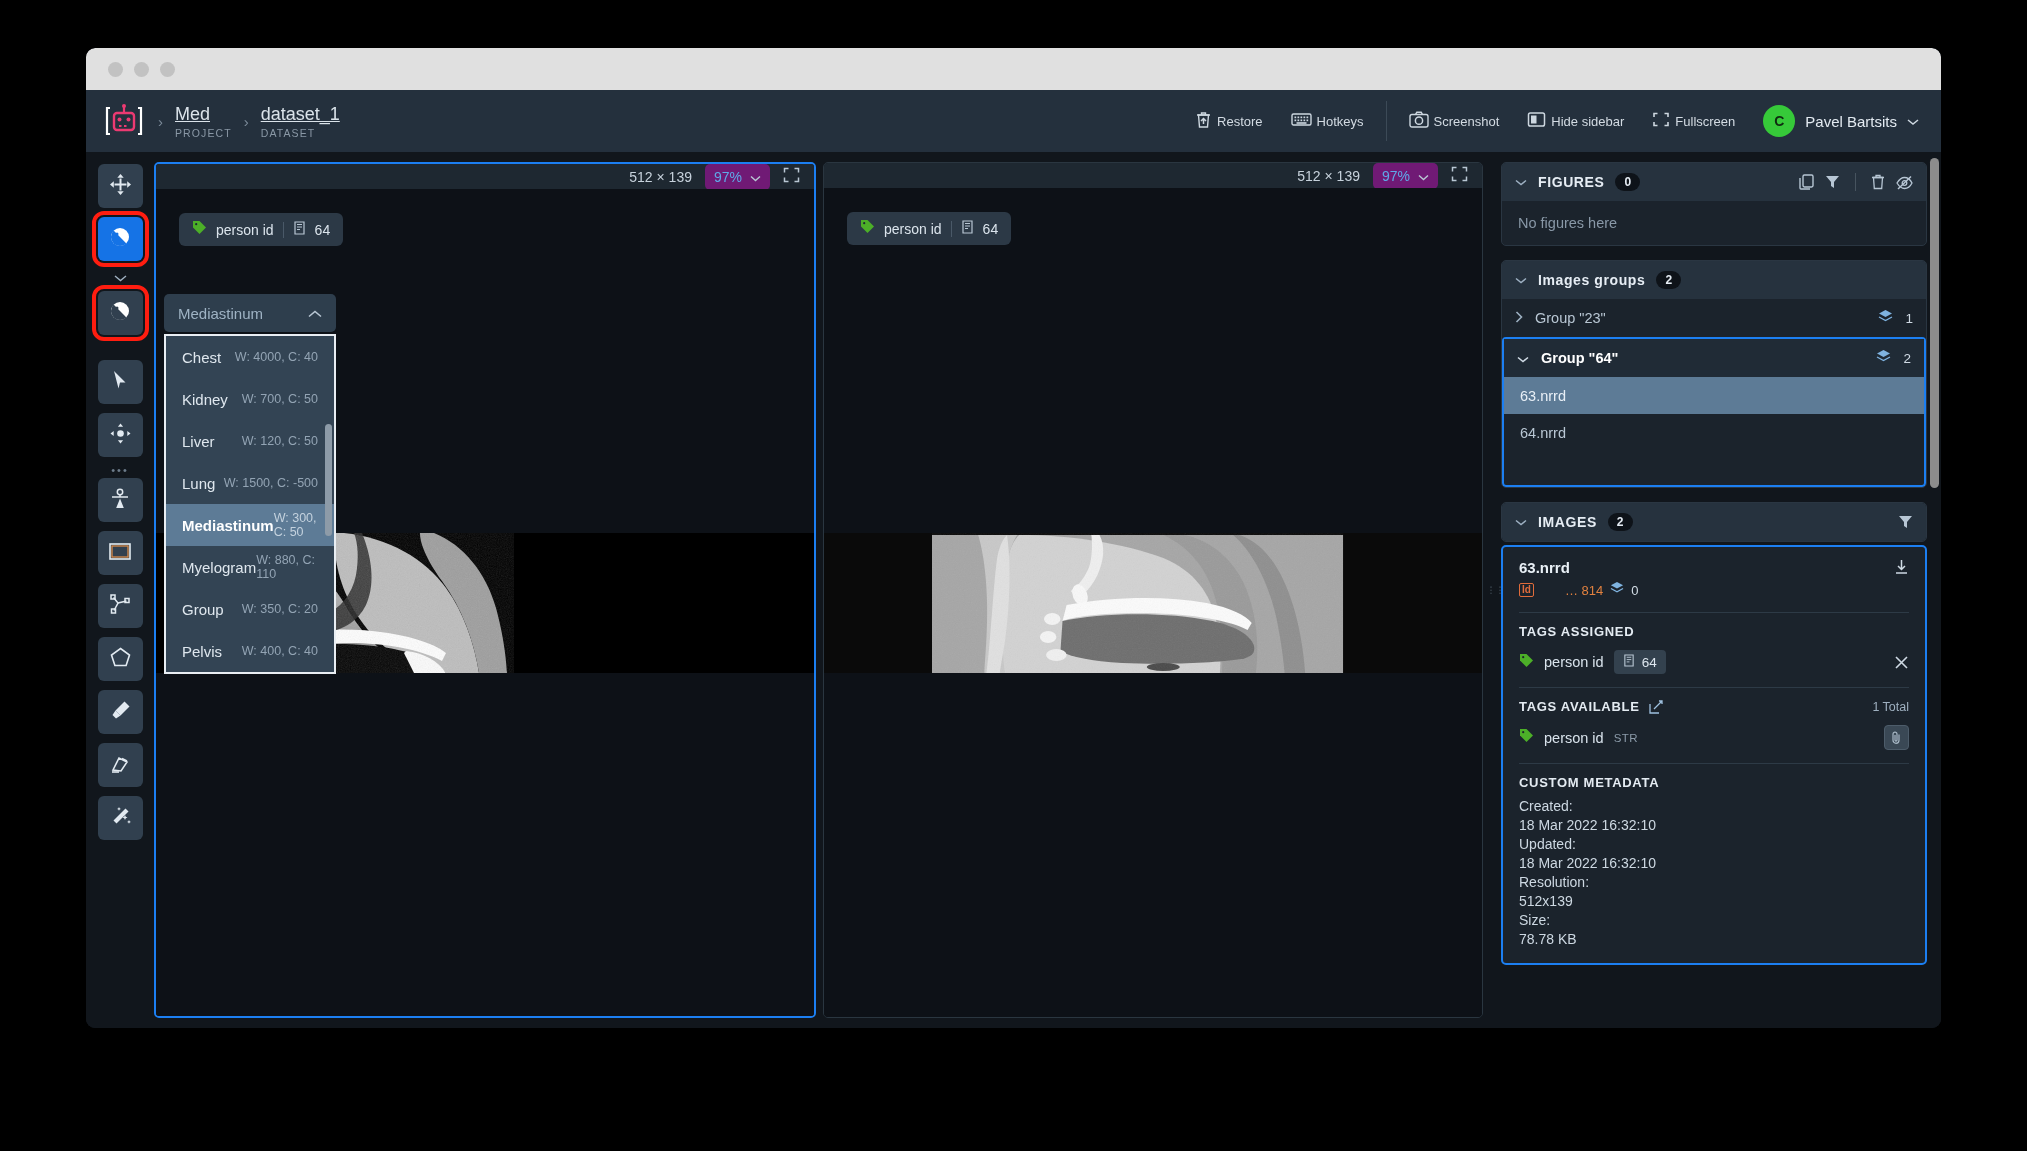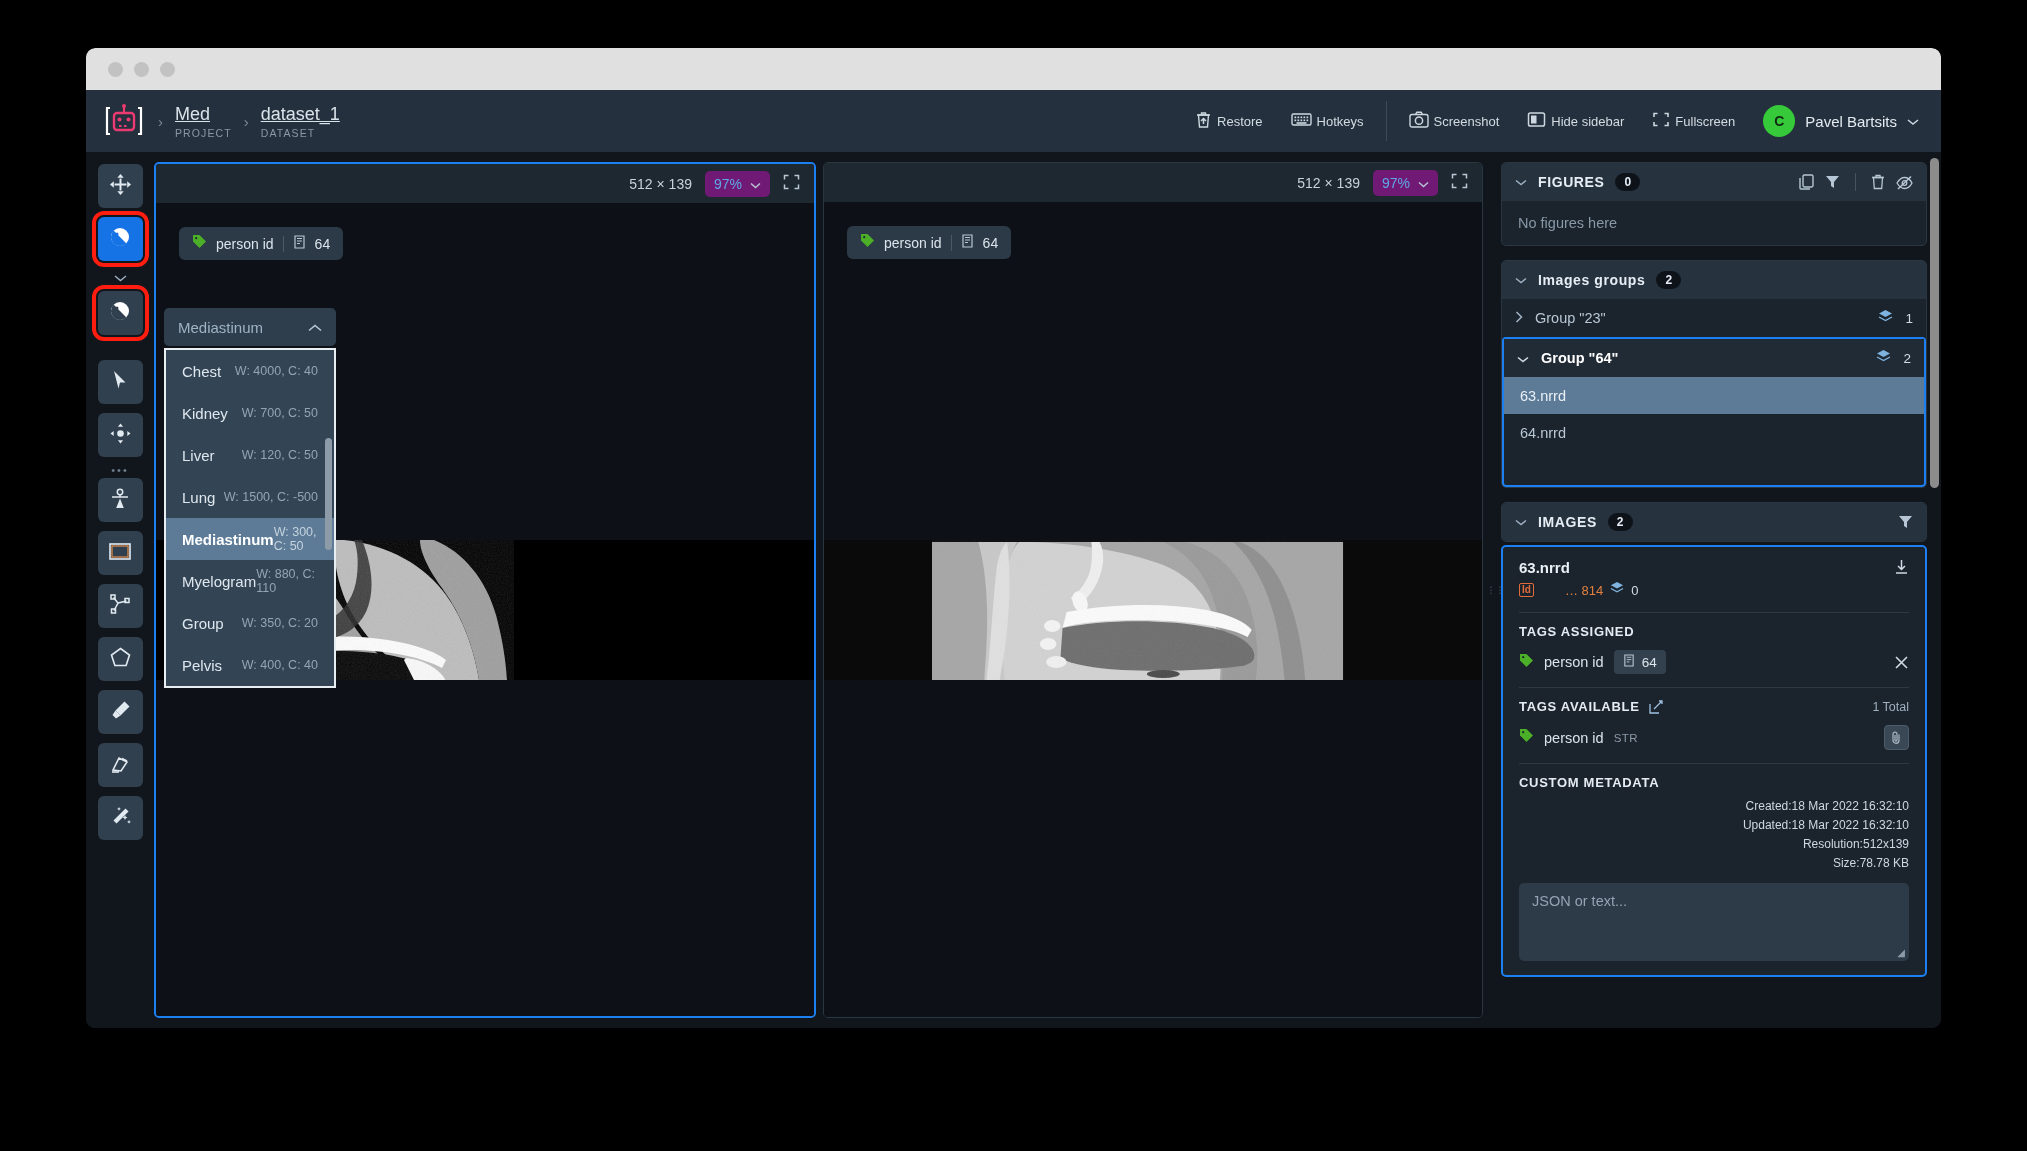--- a/index.html
+++ b/index.html
@@ -31,21 +31,21 @@
   .tool{width:45px;height:44px;border-radius:6px;background:#31404f;display:flex;align-items:center;justify-content:center;margin-bottom:9px;position:relative;}
   .tool.active{background:#1573e6;}
   .tool.hl{outline:4px solid #ff1d10;outline-offset:2px;}
   .chev-row{height:16px;display:flex;align-items:center;justify-content:center;color:#9fb0c0;font-size:11px;margin-bottom:5px;}
   .dots{color:#6d7c8b;font-size:11px;letter-spacing:2px;line-height:8px;height:12px;}
 
   
   .vp-area{flex:1;display:flex;padding:10px 0 10px 0;min-width:0;}
   .vp{flex:1;min-width:0;background:#151c23;border:1px solid #2a3640;border-radius:5px;display:flex;flex-direction:column;overflow:hidden;margin-right:7px;}
   .vp.sel{border:2px solid #1c7ff2;}
-  .vp-head{height:39px;background:#1e2831;display:flex;align-items:center;justify-content:flex-end;padding-right:14px;gap:13px;flex:0 0 auto;}
+  .vp-head{height:25px;background:#1e2831;display:flex;align-items:center;justify-content:flex-end;padding-right:14px;gap:13px;flex:0 0 auto;}
   .vp-dim{font-size:14px;color:#c7d2dc;}
   .zoomctl{display:flex;align-items:center;gap:8px;background:#701a75;border-radius:5px;padding:4px 9px;}
   .zoomctl .z{font-size:14px;color:#5fa9e8;}
   .vp-canvas{flex:1;position:relative;background:#0d1117;overflow:hidden;}
   .tagchip{position:absolute;left:23px;top:24px;background:#2c3946;border-radius:6px;display:flex;align-items:center;gap:9px;padding:7px 13px;z-index:4;}
   .tagchip .nm{font-size:14px;color:#dbe4ec;}
   .tagchip .vdiv{width:1px;height:16px;background:#4a5968;}
   .tagchip .val{font-size:14px;color:#dbe4ec;}
 
   .ct-wrap{position:absolute;left:0;right:0;top:50%;transform:translateY(-50%);height:140px;background:#000;}
@@ -104,21 +104,21 @@
   .sect-h .tot{font-size:12.5px;font-weight:normal;color:#9fb0c0;letter-spacing:0;}
   .trow{display:flex;align-items:center;gap:10px;margin-top:11px;}
   .trow .tn{font-size:14.5px;color:#d9e3ec;}
   .valchip{background:#33414e;border-radius:4px;display:flex;align-items:center;gap:7px;padding:3px 9px;}
   .valchip .v{font-size:13.5px;color:#dde6ee;}
   .trow .sp{flex:1;}
   .typ{font-size:11.5px;color:#8b9aa9;letter-spacing:.5px;}
   .searchbox{margin-top:10px;height:31px;background:#33414e;border-radius:4px;display:flex;align-items:center;padding:0 11px;}
   .searchbox .ph{flex:1;font-size:14px;color:#94a5b5;}
   .attach{width:23px;height:23px;background:#3a4855;border:1px solid #4d5c6a;border-radius:4px;display:flex;align-items:center;justify-content:center;}
-  .mrow{display:flex;justify-content:flex-end;font-size:12px;color:#cdd8e2;line-height:19px;}
+  .mrow{display:flex;justify-content:flex-start;font-size:14px;color:#cdd8e2;line-height:19px;flex-direction:column;}
   .jsonbox{margin-top:10px;background:#2d3a47;border-radius:5px;height:58px;padding:10px 13px;font-size:14.5px;color:#93a4b4;position:relative;}
   .rgrip{position:absolute;right:4px;bottom:3px;color:#8b9aa9;font-size:10px;}
 
   .sbscroll{position:absolute;right:2px;top:6px;width:9px;height:330px;background:#8c8c8c;border-radius:5px;}
 </style>
 </head>
 <body>
 
 <div class="app-window">
 
@@ -779,24 +779,20 @@
             </div>
             <div class="mrow">
               <span>Resolution:</span>
               <span>512x139</span>
             </div>
             <div class="mrow">
               <span>Size:</span>
               <span>78.78 KB</span>
             </div>
           </div>
-          <div class="jsonbox">
-            <span>JSON or text...</span>
-            <span class="rgrip">◢</span>
-          </div>
         </div>
       </div>
 
       <div class="sbscroll"></div>
     </div>
 
   </div>
 </div>
 
 </body></html>

